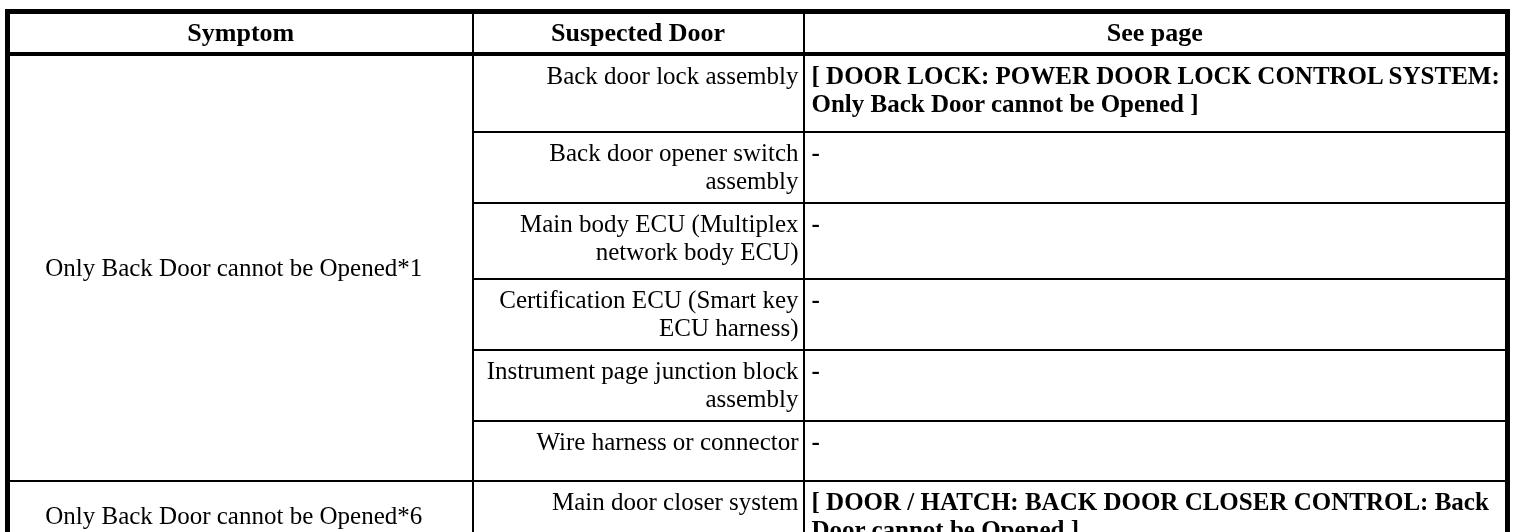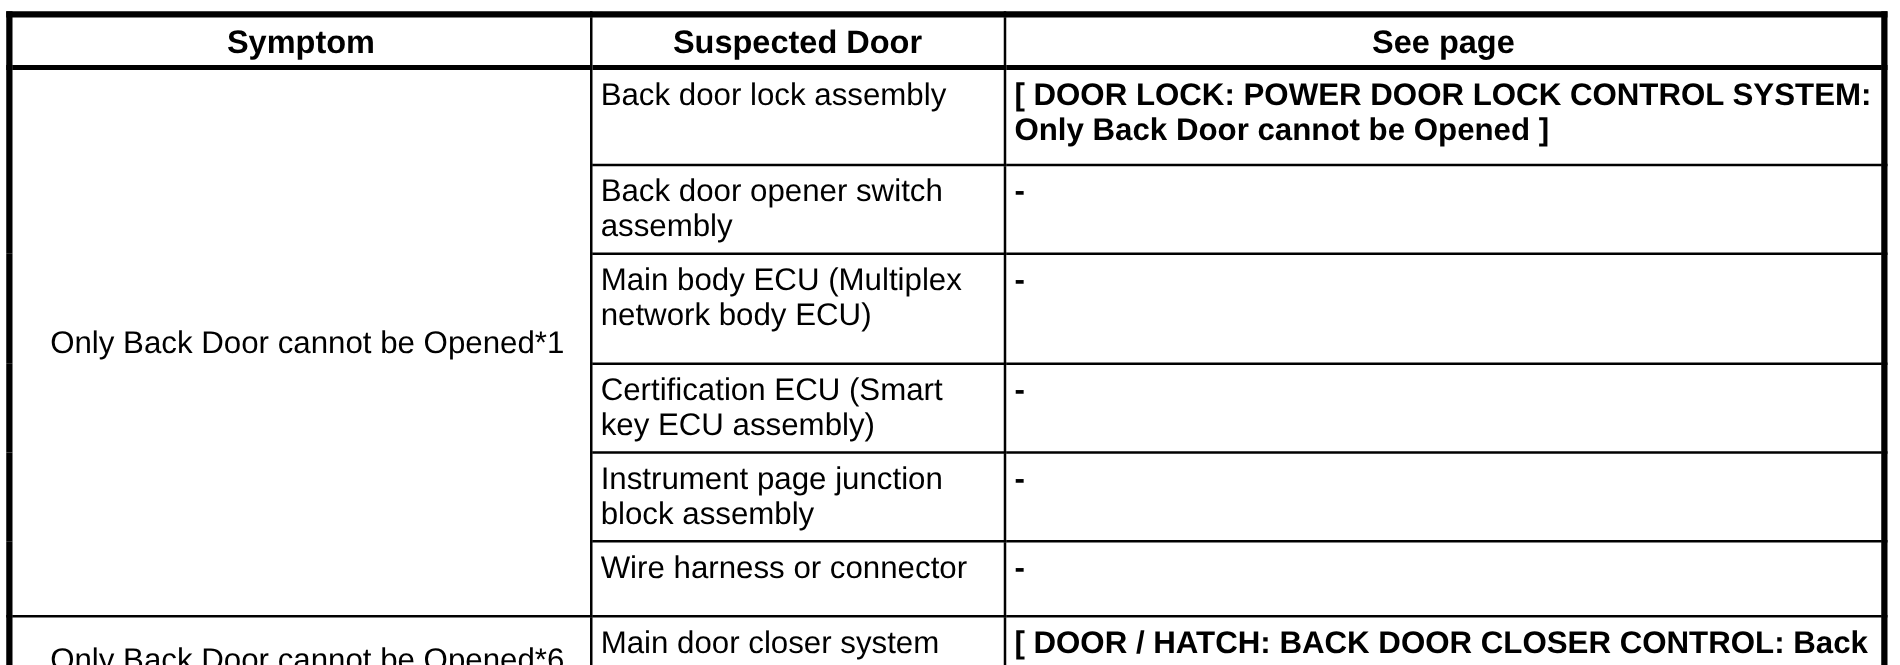--- a/index.html
+++ b/index.html
@@ -5,21 +5,21 @@
   html, body {
     margin: 0;
     padding: 0;
     background: #ffffff;
   }
   .page {
     position: relative;
     width: 1520px;
     height: 532px;
     background: #ffffff;
-    font-family: Liberation Sans, sans-serif;
+    font-family: Liberation Serif, serif;
     color: #000000;
   }
   table.diag-table {
     position: absolute;
     left: 5px;
     top: 9px;
     width: 1505px;
     border-collapse: collapse;
     table-layout: fixed;
     border: 5px solid #000;
@@ -35,26 +35,26 @@
     border-bottom: 4px solid #000;
     font-weight: bold;
     font-size: 26px;
     text-align: center;
     vertical-align: middle;
     height: 34px;
     padding: 2px 4px;
   }
   td.symptom-cell {
     vertical-align: middle;
-    text-align: right;
+    text-align: center;
     padding: 4px 20px 4px 6px;
   }
   td.area-cell {
     vertical-align: top;
-    text-align: left;
+    text-align: right;
     padding: 6px 4px 4px 7px;
     margin-left: 12px;
   }
   td.page-cell {
     vertical-align: top;
     text-align: left;
     padding: 6px 4px 4px 7px;
     margin-left: 37px;
   }
   td.page-cell.ref {
@@ -84,26 +84,26 @@
     <tbody>
       <tr style="height:78px">
         <td class="symptom-cell" rowspan="6">Only Back Door cannot be Opened*1</td>
         <td class="area-cell">Back door lock assembly</td>
         <td class="page-cell ref">[ DOOR LOCK: POWER DOOR LOCK CONTROL SYSTEM: Only Back Door cannot be Opened ]</td>
       </tr>
       <tr style="height:71px">
         <td class="area-cell">Back door opener switch assembly</td>
         <td class="page-cell dash">-</td>
       </tr>
-      <tr style="height:88px">
+      <tr style="height:76px">
         <td class="area-cell">Main body ECU (Multiplex network body ECU)</td>
         <td class="page-cell dash">-</td>
       </tr>
       <tr style="height:71px">
-        <td class="area-cell">Certification ECU (Smart key ECU assembly)</td>
+        <td class="area-cell">Certification ECU (Smart key ECU harness)</td>
         <td class="page-cell dash">-</td>
       </tr>
       <tr style="height:71px">
         <td class="area-cell">Instrument page junction block assembly</td>
         <td class="page-cell dash">-</td>
       </tr>
       <tr style="height:60px">
         <td class="area-cell">Wire harness or connector</td>
         <td class="page-cell dash">-</td>
       </tr>

